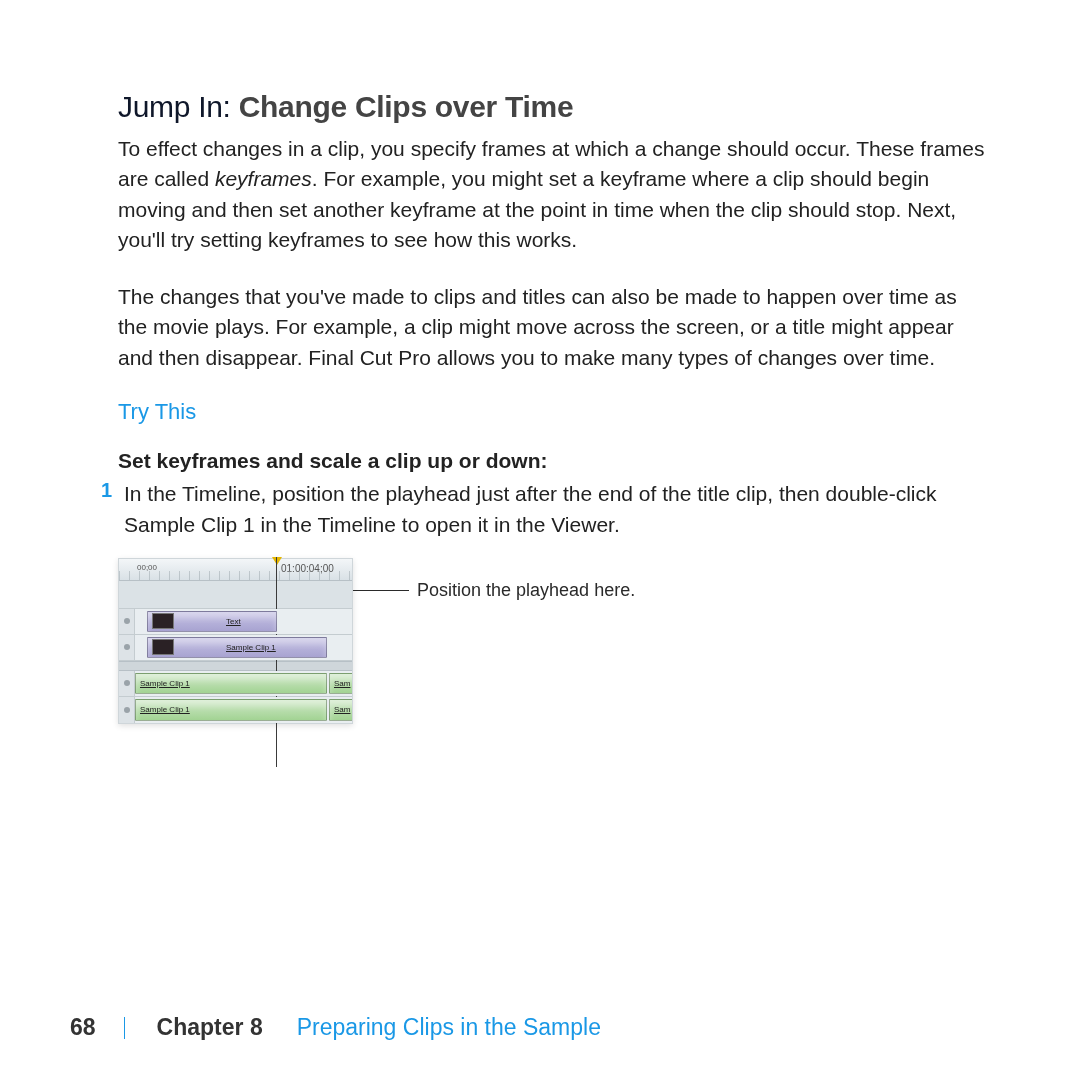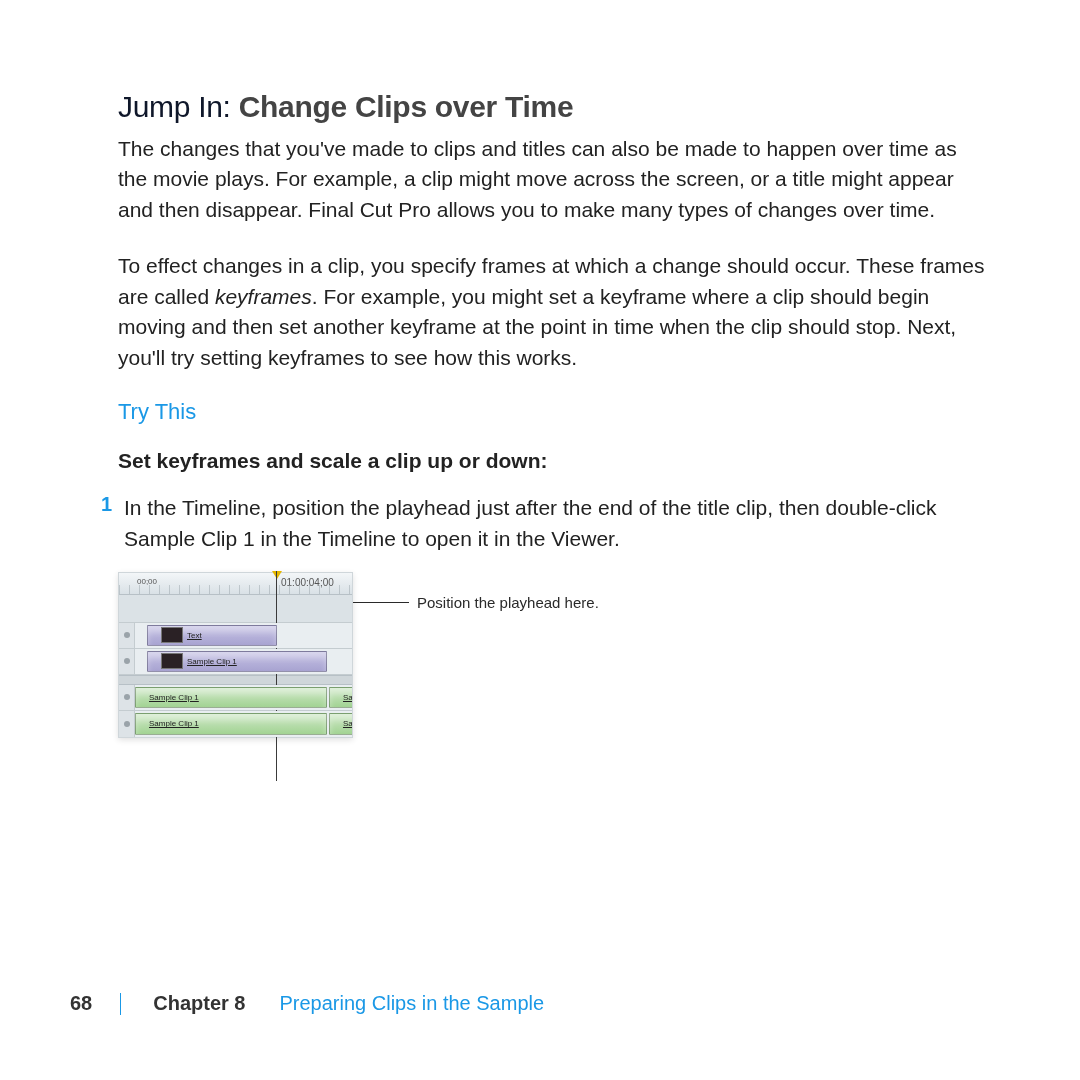--- a/index.html
+++ b/index.html
@@ -33,21 +33,21 @@
     .sub-heading {
       color: #1a98e6;
       font-size: 22px;
       font-weight: 400;
       margin-top: 8px;
       margin-bottom: 24px;
     }
     .task-title {
       font-weight: 700;
       font-size: 21px;
-      margin-bottom: 20px;
+      margin-bottom: 6px;
     }
     .step-row {
       display: flex;
       margin-left: -20px;
       margin-bottom: 14px;
     }
     .step-num {
       color: #1a98e6;
       width: 20px;
       text-align: right;
@@ -104,68 +104,69 @@
     }
     .tl-gap { height: 28px; background: #dbe2e6; border-bottom: 1px solid #c4ccd0; }
     .tl-row { height: 26px; display: flex; border-bottom: 1px solid #c4ccd0; }
     .tl-gutter { width: 16px; background: #dde3e7; border-right: 1px solid #c4ccd0; display:flex; align-items:center; justify-content:center; }
     .gut-dot { width:6px; height:6px; border-radius:50%; background:#9aa3a9; }
     .tl-track { flex: 1; position: relative; background: #e9eef1; overflow: hidden; }
     .clip {
       position: absolute; top: 2px; bottom: 2px;
       border: 1px solid rgba(0,0,0,.25);
       border-radius: 1px;
-      display: flex; align-items: center; padding: 0 13px;
+      display: flex; align-items: center; padding: 0 4px;
       font-size: 8px; color: #222;
       box-shadow: inset 0 6px 6px rgba(255,255,255,.35);
+      gap: 48px;
     }
     .clip u { text-decoration: underline; }
     .clip.purple { background: linear-gradient(#c5c2e4,#a8a3d1); }
     .clip.purple .thumb { width: 22px; height: 16px; margin-right: 4px; background: #2a2125; border: 1px solid #777; }
     .clip.green  { background: linear-gradient(#cfe8c7,#a2d393); }
     .tl-divider { height: 10px; background: #cfd6da; border-top: 1px solid #b7c0c6; border-bottom: 1px solid #b7c0c6; }
     
     .callout {
       display: flex; align-items: center;
       margin-top: 22px;
-      font-size: 15px;
+      font-size: 18px;
       color: #2a2a2a;
     }
     .callout-line {
       width: 56px; height: 1px; background: #2a2a2a; margin-right: 8px;
       position: relative;
     }
     
     .footer {
       position: absolute;
-      left: 70px; bottom: 65px;
+      left: 70px; bottom: 39px;
       display: flex; align-items: center;
-      font-size: 20px;
+      font-size: 23px;
       gap: 18px;
     }
     .footer .rule {
       width: 1px; height: 22px; background: #1a98e6; margin: 0 14px 0 10px;
     }
     .footer .pnum { color: #333; font-weight: 600; }
     .footer .chap { color: #333; font-weight: 700; margin-right: 16px; }
     .footer .title { color: #1a98e6; }
   </style>
 </head>
 <body>
 
 <div class="page">
   <h1 class="main-heading">
     <span class="lead">Jump In:  </span><span class="rest">Change Clips over Time</span>
   </h1>
 
-  <p class="body-para">The changes that you've made to clips and titles can also be made to happen over time as the movie plays. For example, a clip might move across the screen, or a title might appear and then disappear. Final Cut Pro allows you to make many types of changes over time.</p>
-
   <p class="body-para">
     <span>To effect changes in a clip, you specify frames at which a change should occur. These frames are called </span><em>keyframes</em><span>. For example, you might set a keyframe where a clip should begin moving and then set another keyframe at the point in time when the clip should stop. Next, you'll try setting keyframes to see how this works.</span>
   </p>
+
+  <p class="body-para">The changes that you've made to clips and titles can also be made to happen over time as the movie plays. For example, a clip might move across the screen, or a title might appear and then disappear. Final Cut Pro allows you to make many types of changes over time.</p>
 
   <h2 class="sub-heading">Try This</h2>
 
   <div class="task-title">Set keyframes and scale a clip up or down:</div>
 
   <div class="step-row">
     <div class="step-num">1</div>
     <div class="step-text">In the Timeline, position the playhead just after the end of the title clip, then double-click Sample Clip 1 in the Timeline to open it in the Viewer.</div>
   </div>
 

